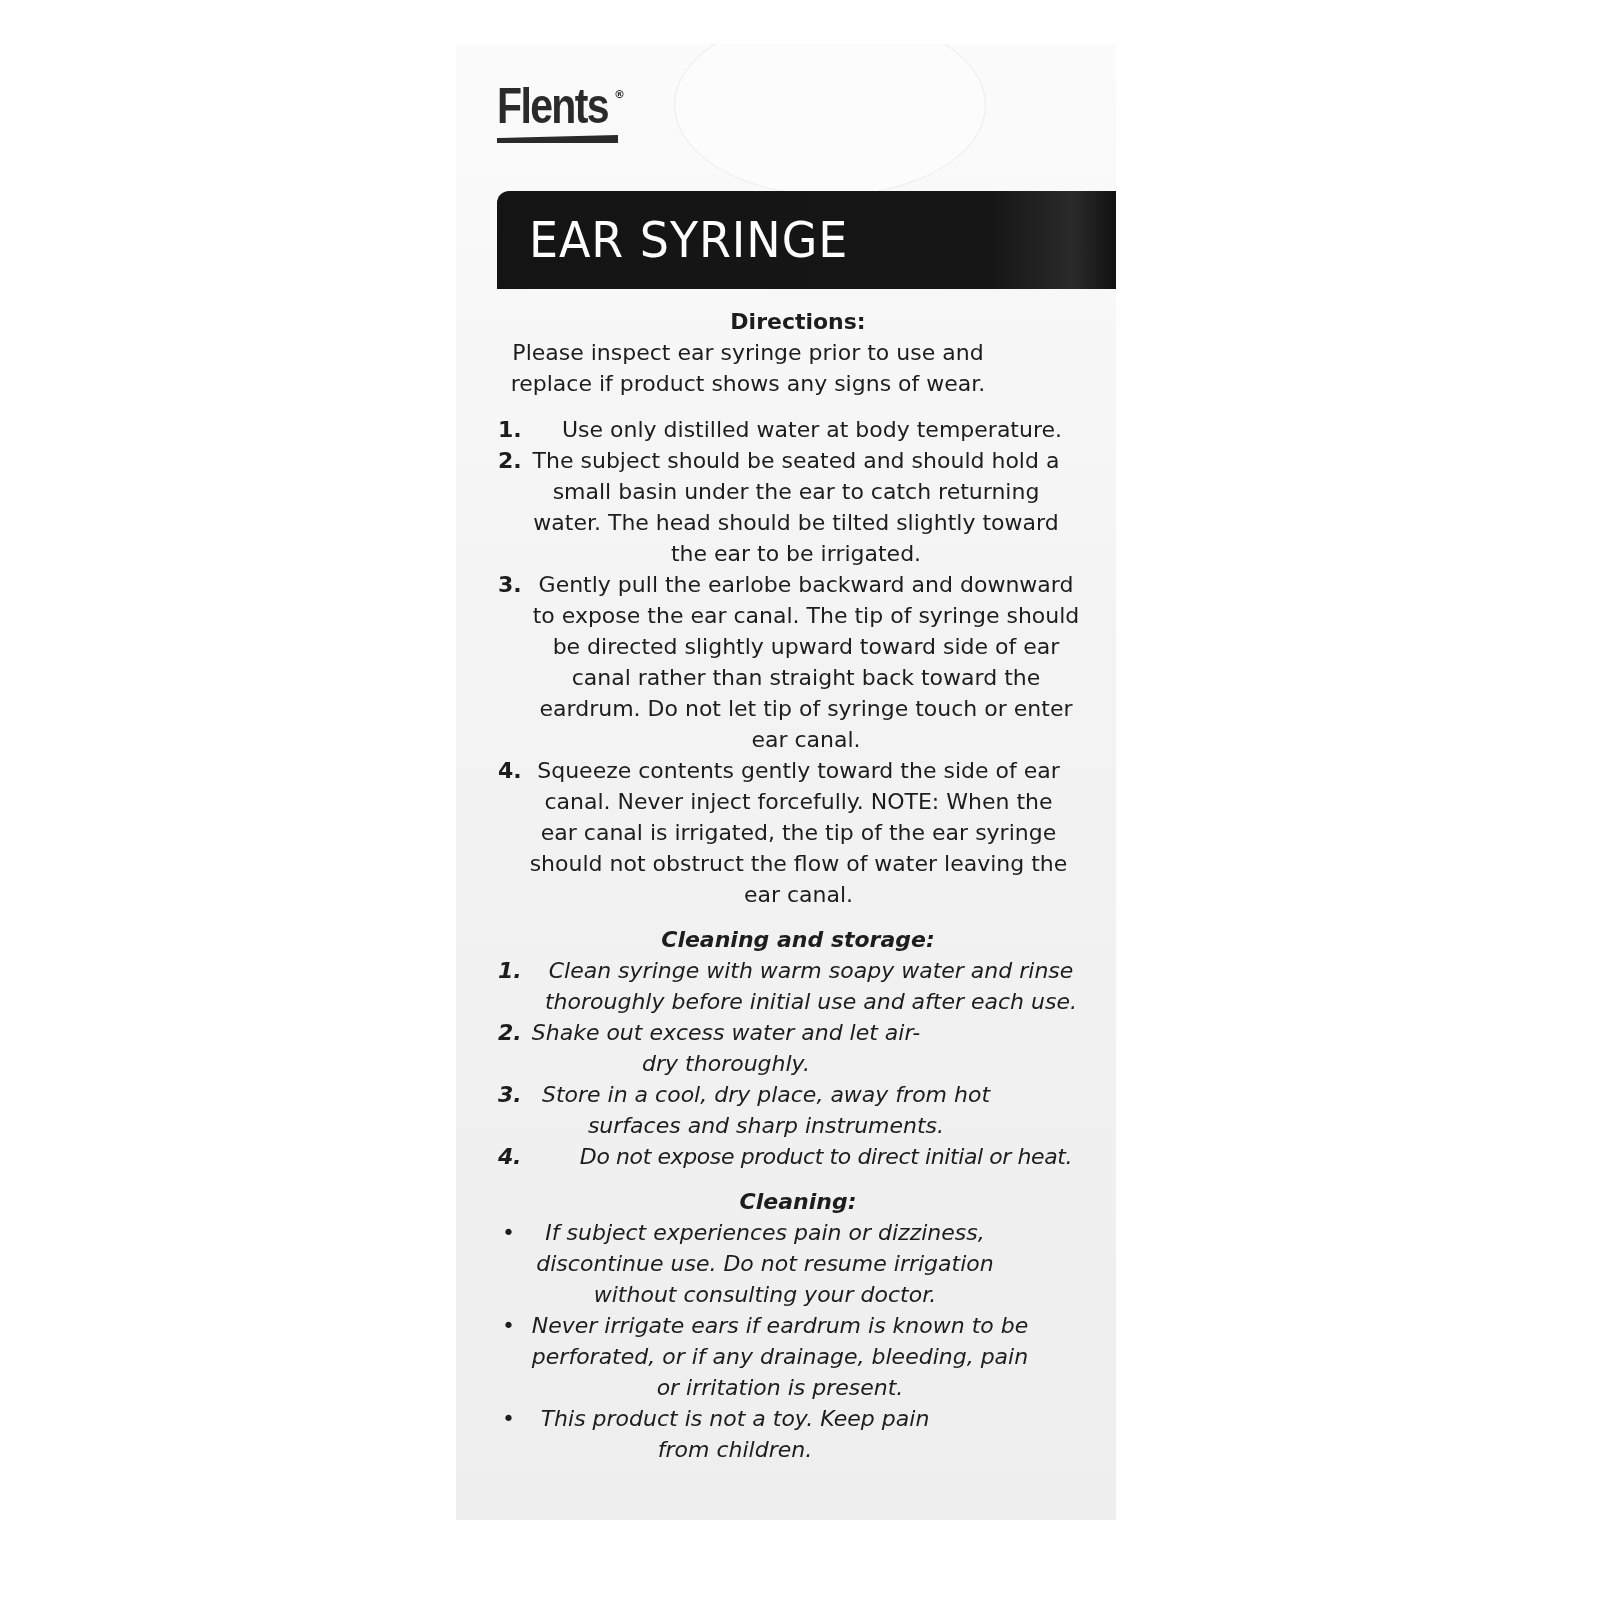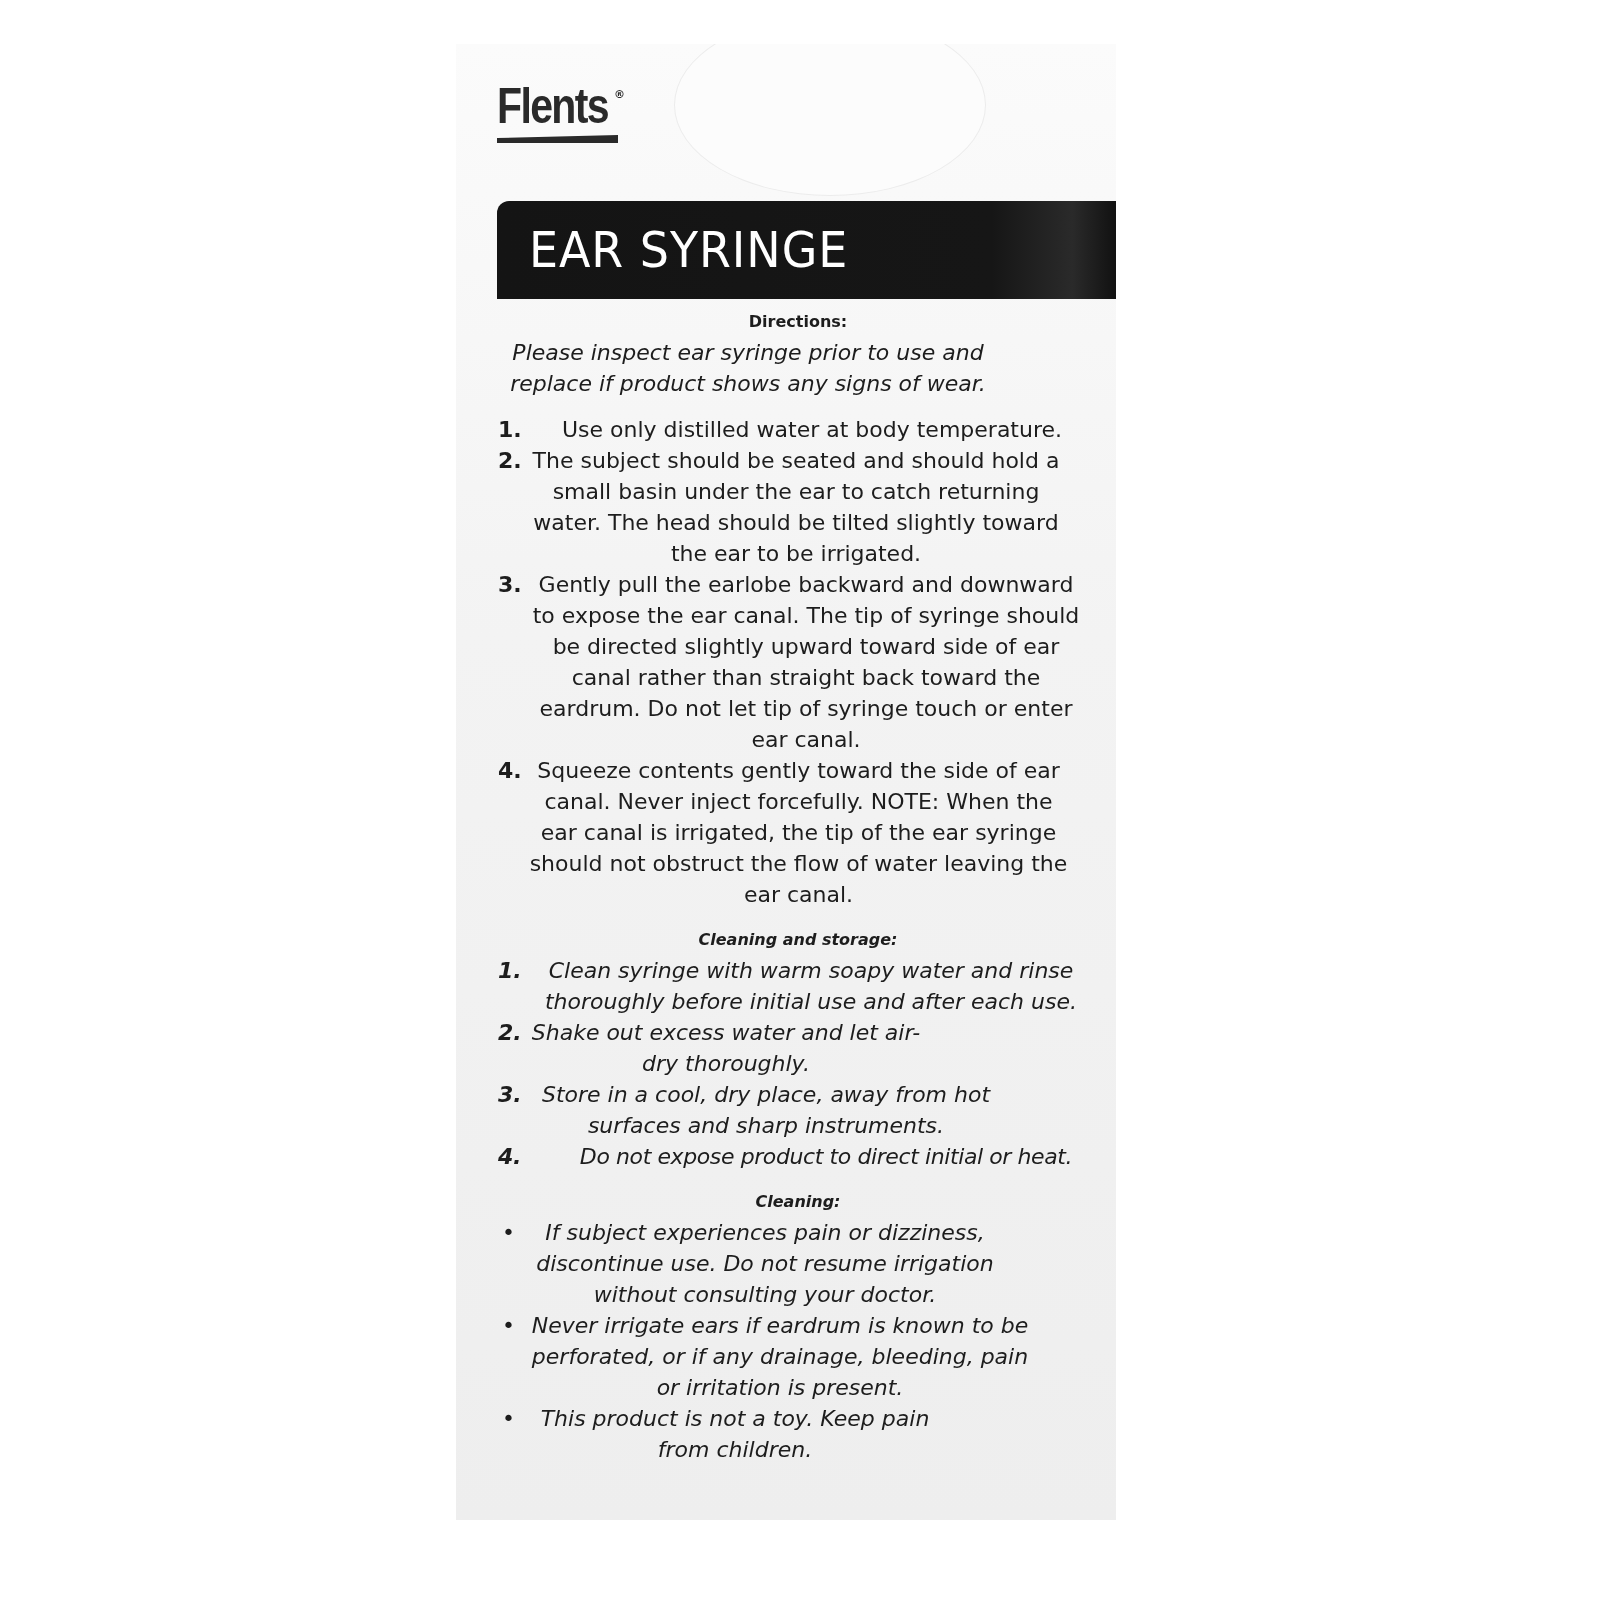--- a/index.html
+++ b/index.html
@@ -22,33 +22,33 @@
     font-family: "Liberation Sans", sans-serif; font-weight:bold; font-size:50px;
     letter-spacing:-2px; transform:scaleX(0.82); transform-origin:left top; color:#2a2a2a;
     display:inline-block; line-height:56px;
   }
   .logo-reg { font-size:11px; position:absolute; left:117px; top:10px; font-weight:bold; color:#2a2a2a; }
   .logo-bar { position:absolute; left:0; top:57px; width:121px; height:0;
     border-top:8px solid #2a2a2a; border-left:0 solid transparent; }
   .logo-bar::after { content:""; position:absolute; left:0; top:-8px; width:0; height:0;
     border-top:3px solid #fbfbfb; border-right:121px solid transparent; }
   .banner {
-    position:absolute; left:41px; top:157px; width:619px; height:98px;
+    position:absolute; left:41px; top:147px; width:619px; height:98px;
     background: linear-gradient(90deg, #141414 0%, #161616 80%, #2a2a2a 93%, #111 100%);
     border-top-left-radius:12px;
   }
   .banner-title {
     position:absolute; left:32px; top:20px; color:#ffffff; font-size:50px;
     font-family: "DejaVu Sans", sans-serif; letter-spacing:1px; transform:scaleX(0.92);
     transform-origin:left top; font-weight:normal;
   }
   .content { position:absolute; left:42px; top:262px; width:600px; font-size:22px; line-height:31px; }
   .content * { transform-origin:left top; }
-  .heading { font-weight:bold; font-size:16px; line-height:31px; }
-  .para { margin:0 0 15px 0;font-style:italic; }
+  .heading { font-weight:bold; font-size:22px; line-height:31px; }
+  .para { margin:0 0 15px 0; }
   .list { margin:0; padding:0; list-style:none; }
   .list li { position:relative; padding-left:28px; }
   .num { position:absolute; left:0; top:0; font-weight:bold; }
   .bullet { position:absolute; left:4px; top:0; }
   .section { margin-top:14px;font-style:italic; }
   .narrow { letter-spacing:-0.4px; }
 </style>
 </head>
 <body>
 

